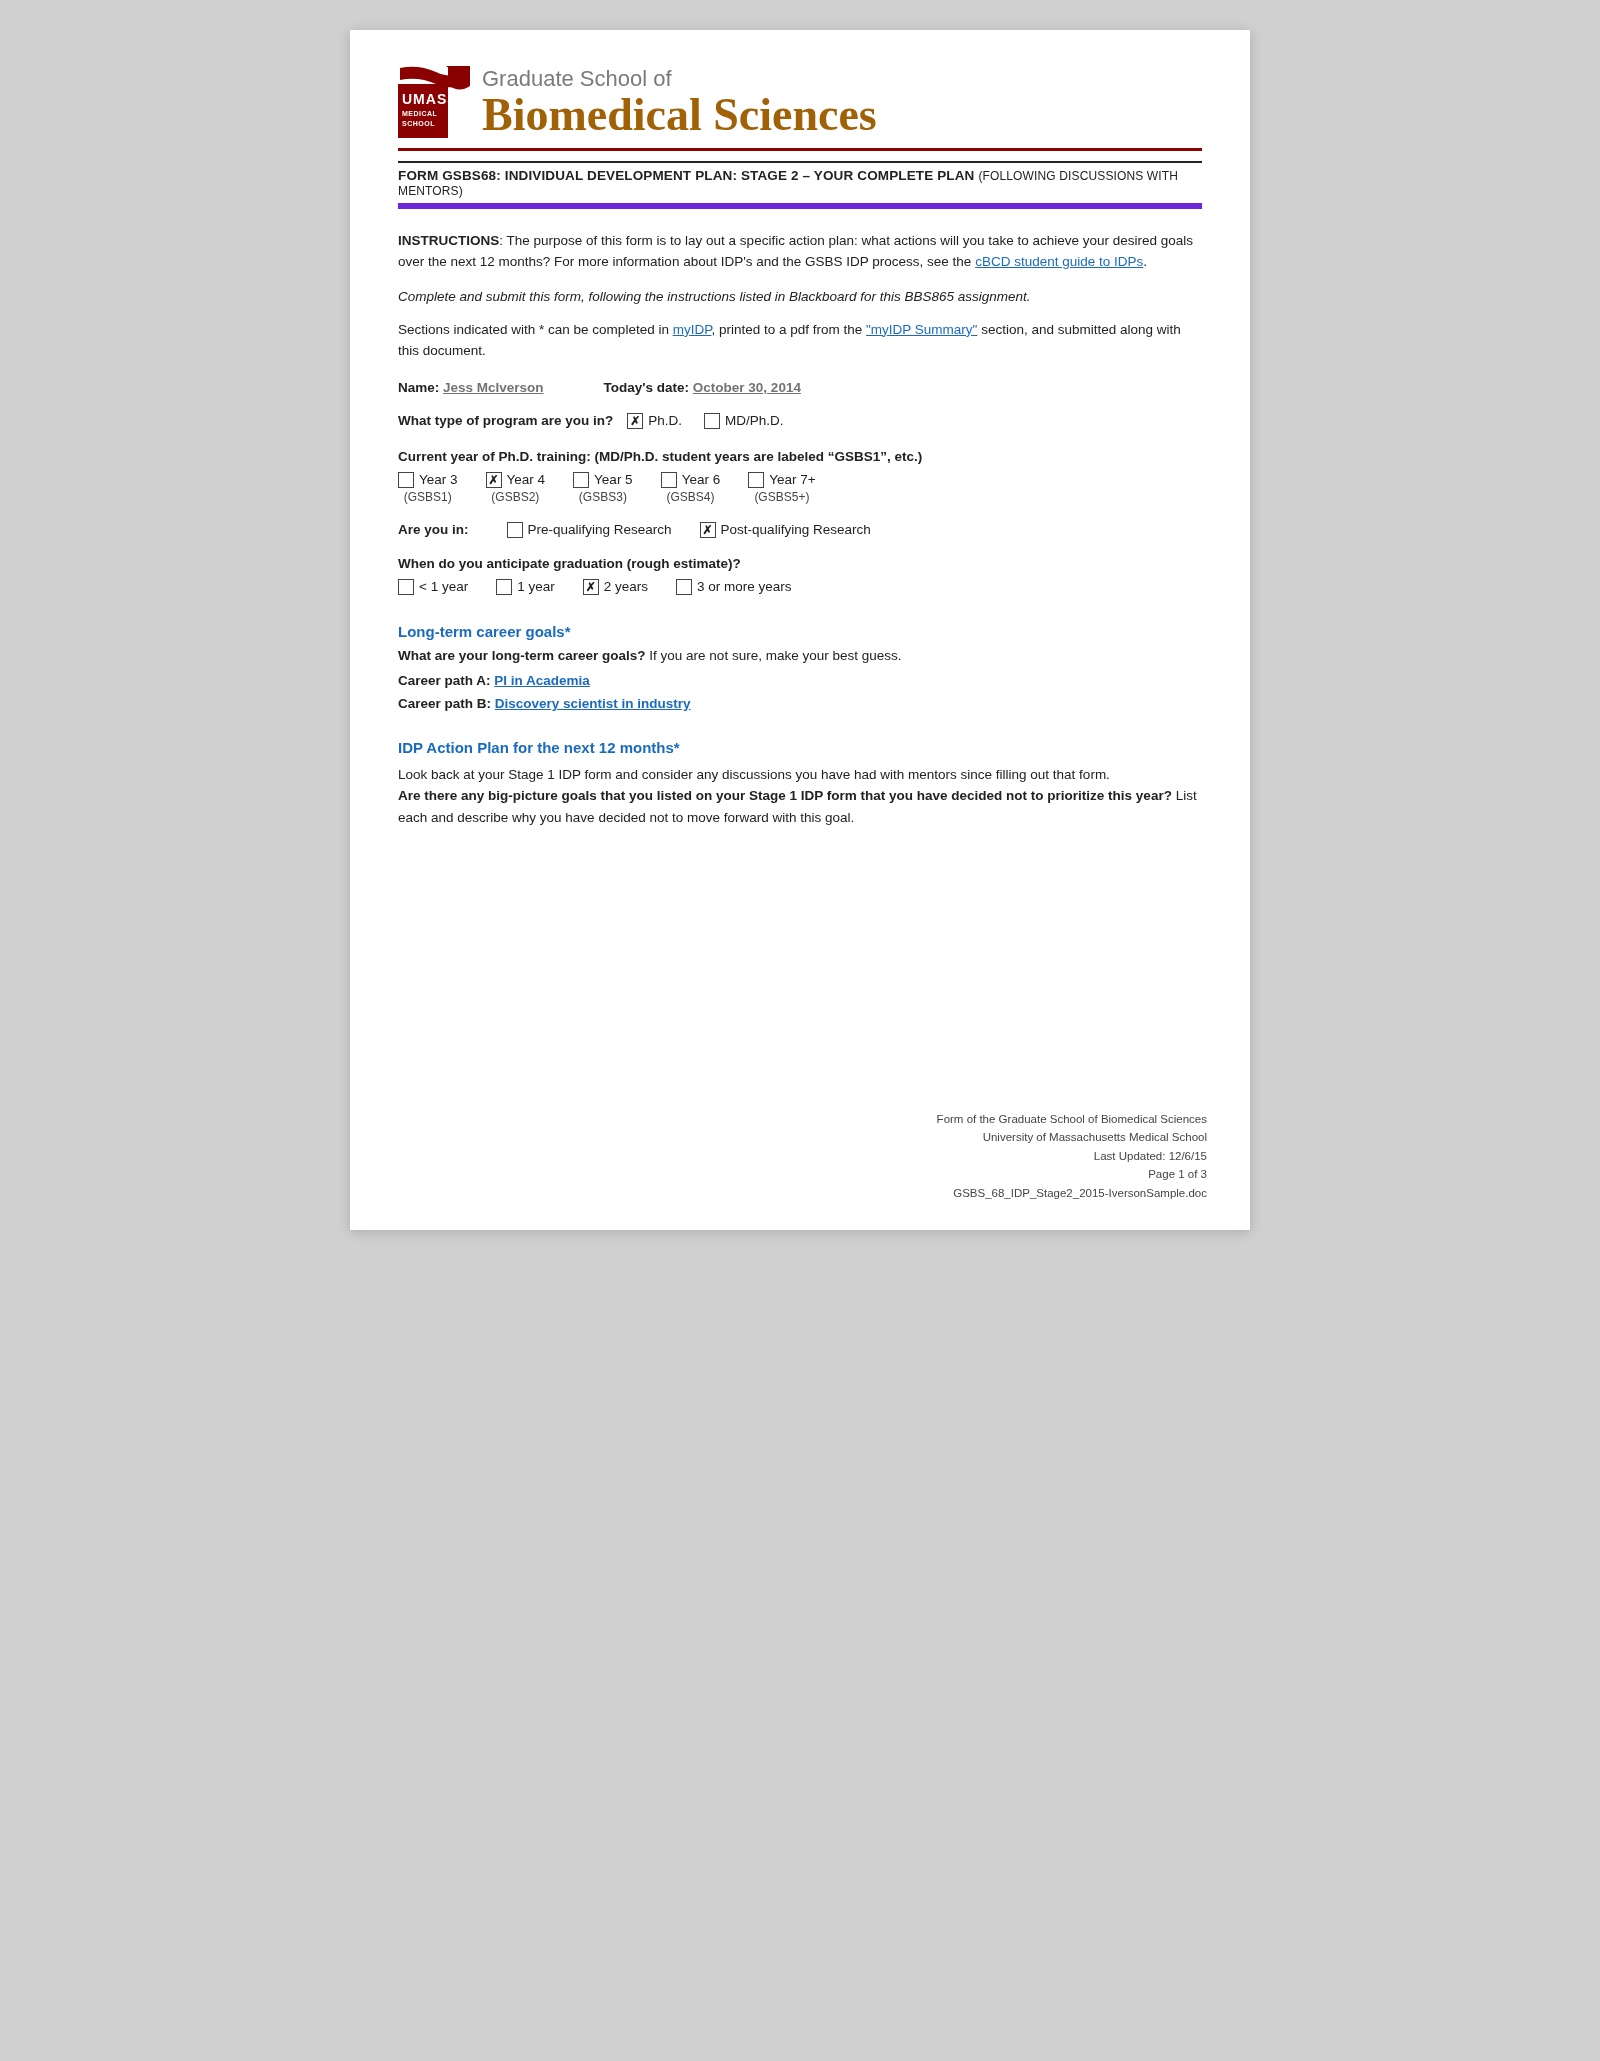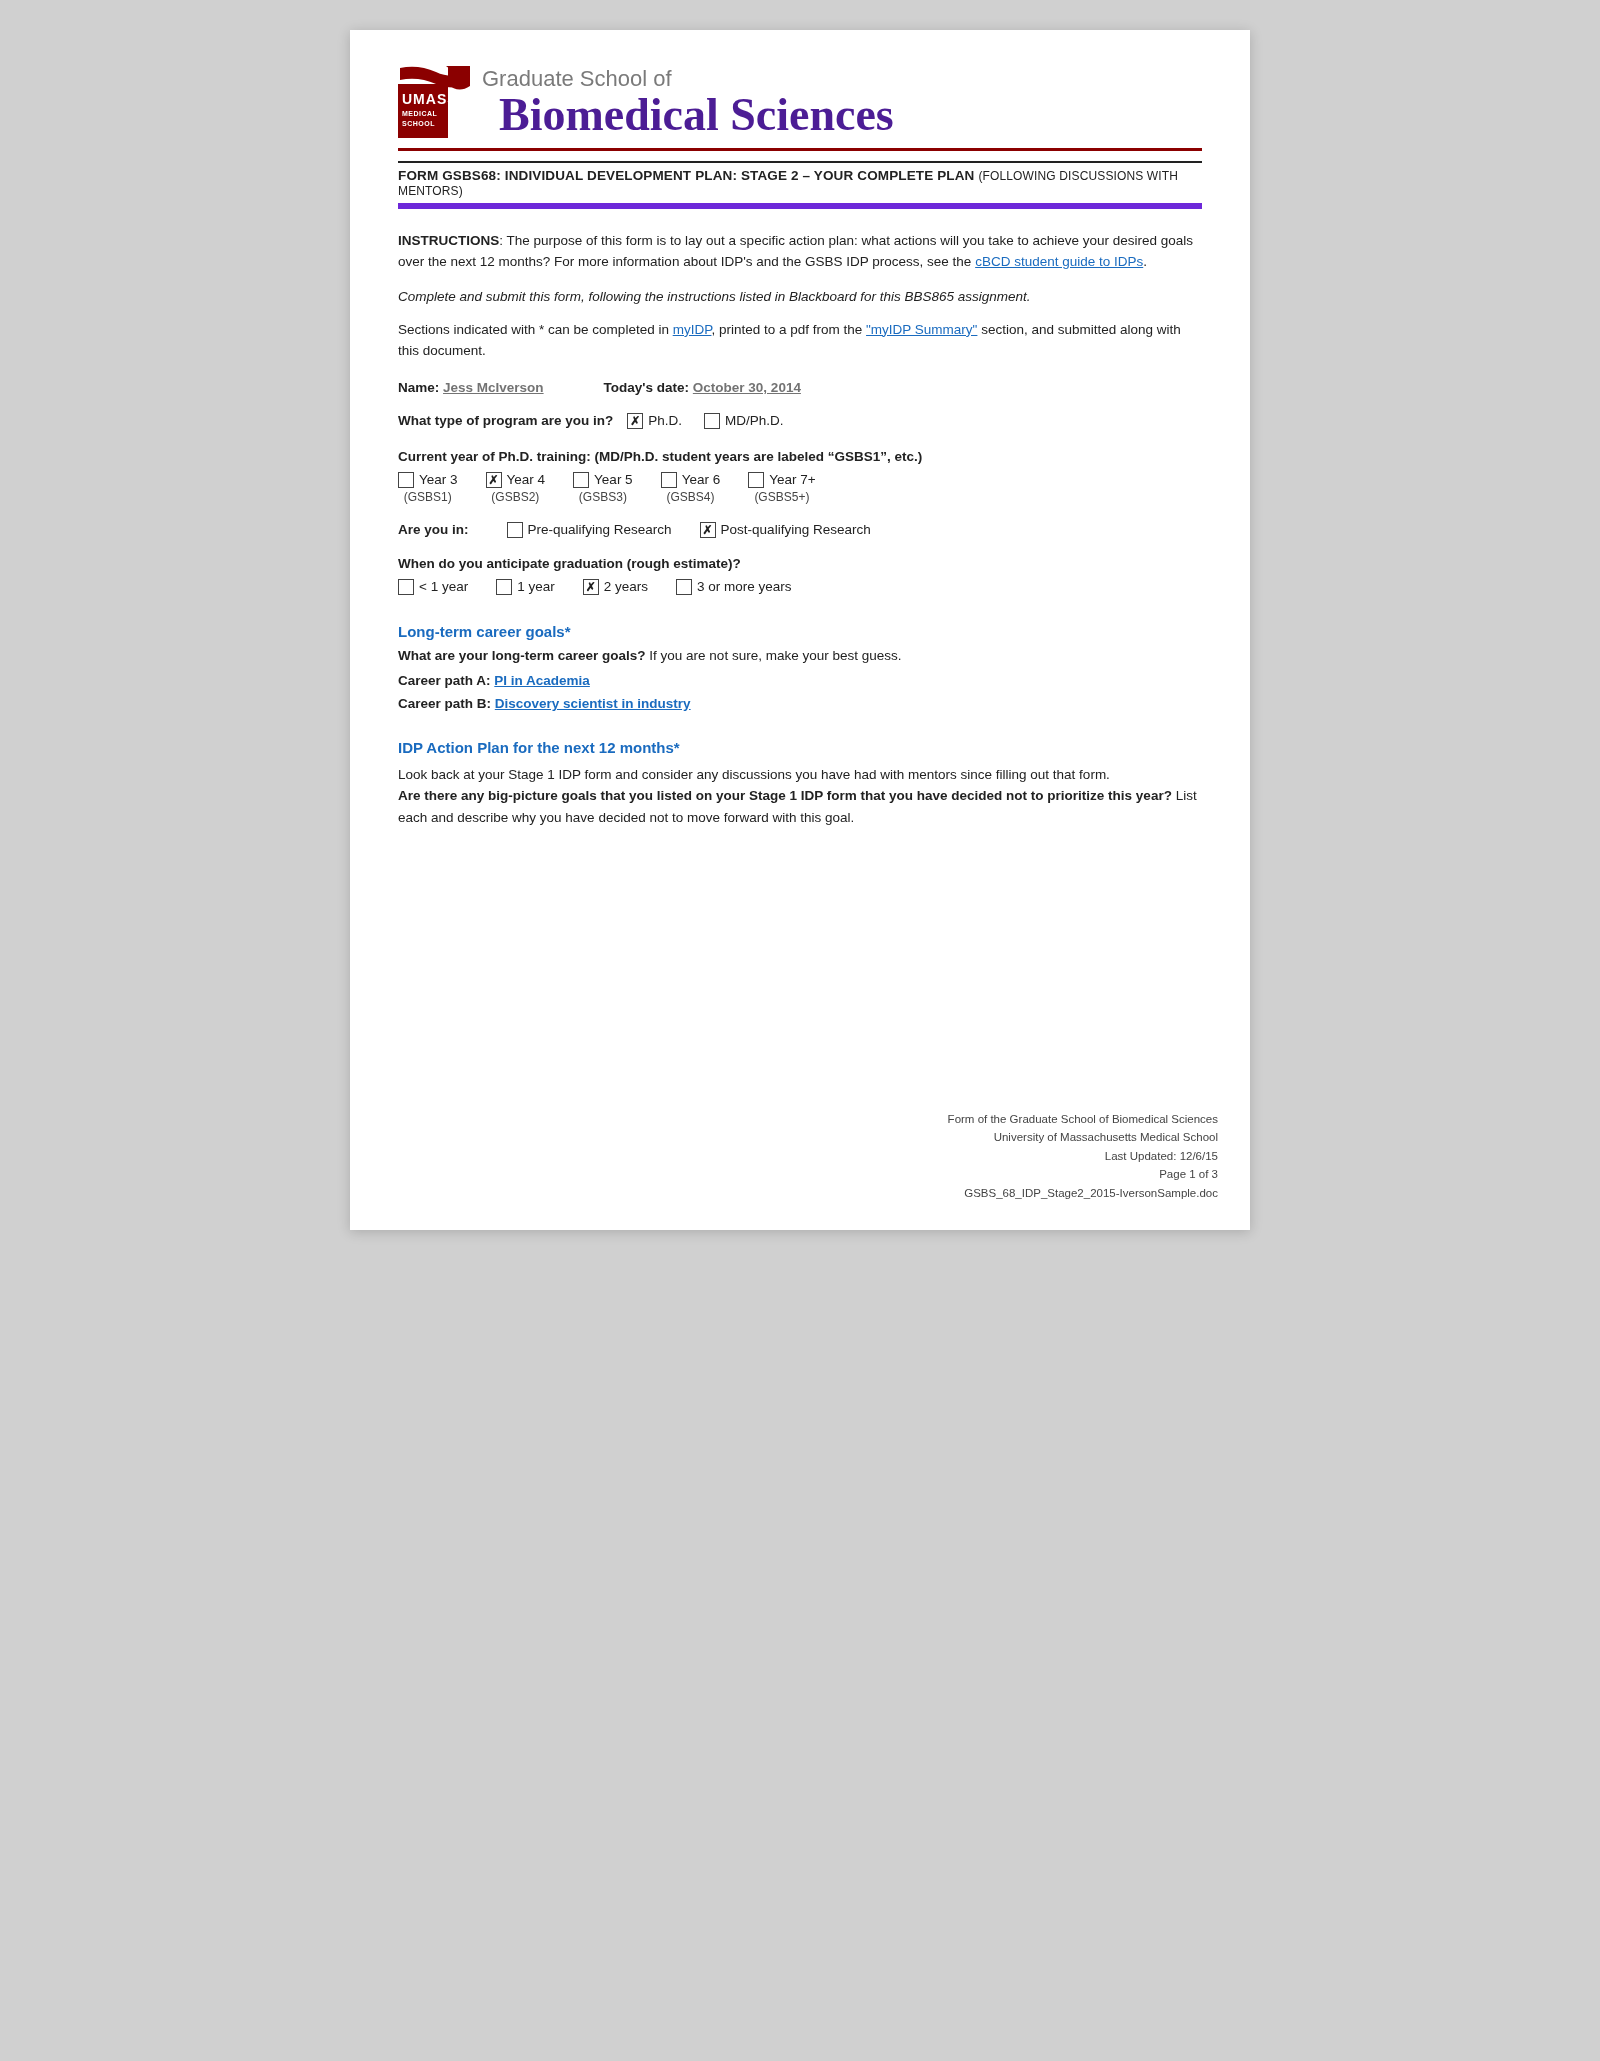--- a/index.html
+++ b/index.html
@@ -30,26 +30,25 @@
       line-height: 1.15;
     }
     .school-name-top {
       font-size: 22px;
       color: #7a7a7a;
       font-family: Arial, sans-serif;
       display: block;
     }
     .school-name-bottom {
       font-size: 46px;
-      color: #4c1d95;
+      color: #a16207;
       font-family: Georgia, 'Times New Roman', serif;
       font-weight: bold;
       display: block;
       line-height: 1.0;
-      margin-left: 17px;
     }
     .header-divider {
       border: none;
       border-top: 3px solid #8b0000;
       margin: 6px 0 10px 0;
     }
     
     .form-title {
       font-size: 13.5px;
       font-weight: bold;
@@ -236,21 +235,21 @@
       color: #8b0000;
       text-decoration: underline;
       font-weight: bold;
       line-height: 1.6;
       margin-top: 8px;
     }
     
     .footer {
       position: absolute;
       bottom: 28px;
-      right: 32px;
+      right: 43px;
       text-align: right;
       font-size: 11.5px;
       color: #444;
       line-height: 1.6;
     }
     .logo-img-area {
       display: flex;
       align-items: center;
     }
     

